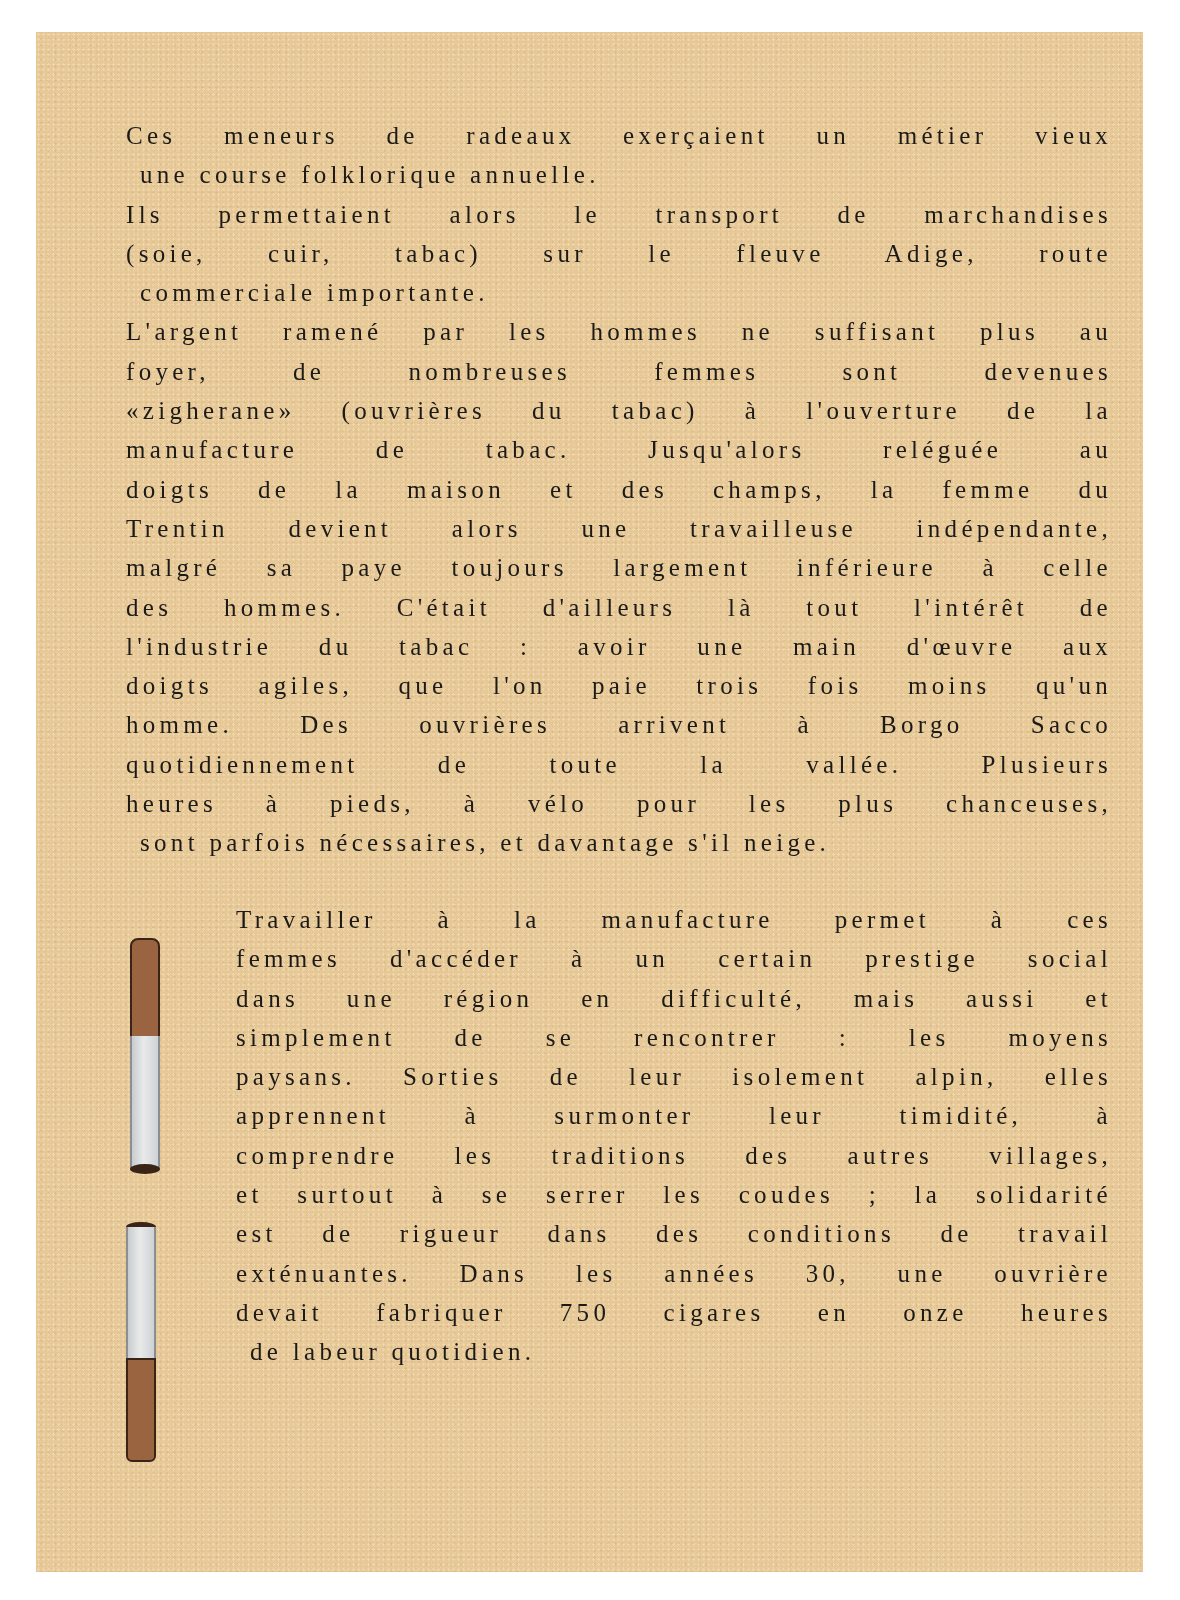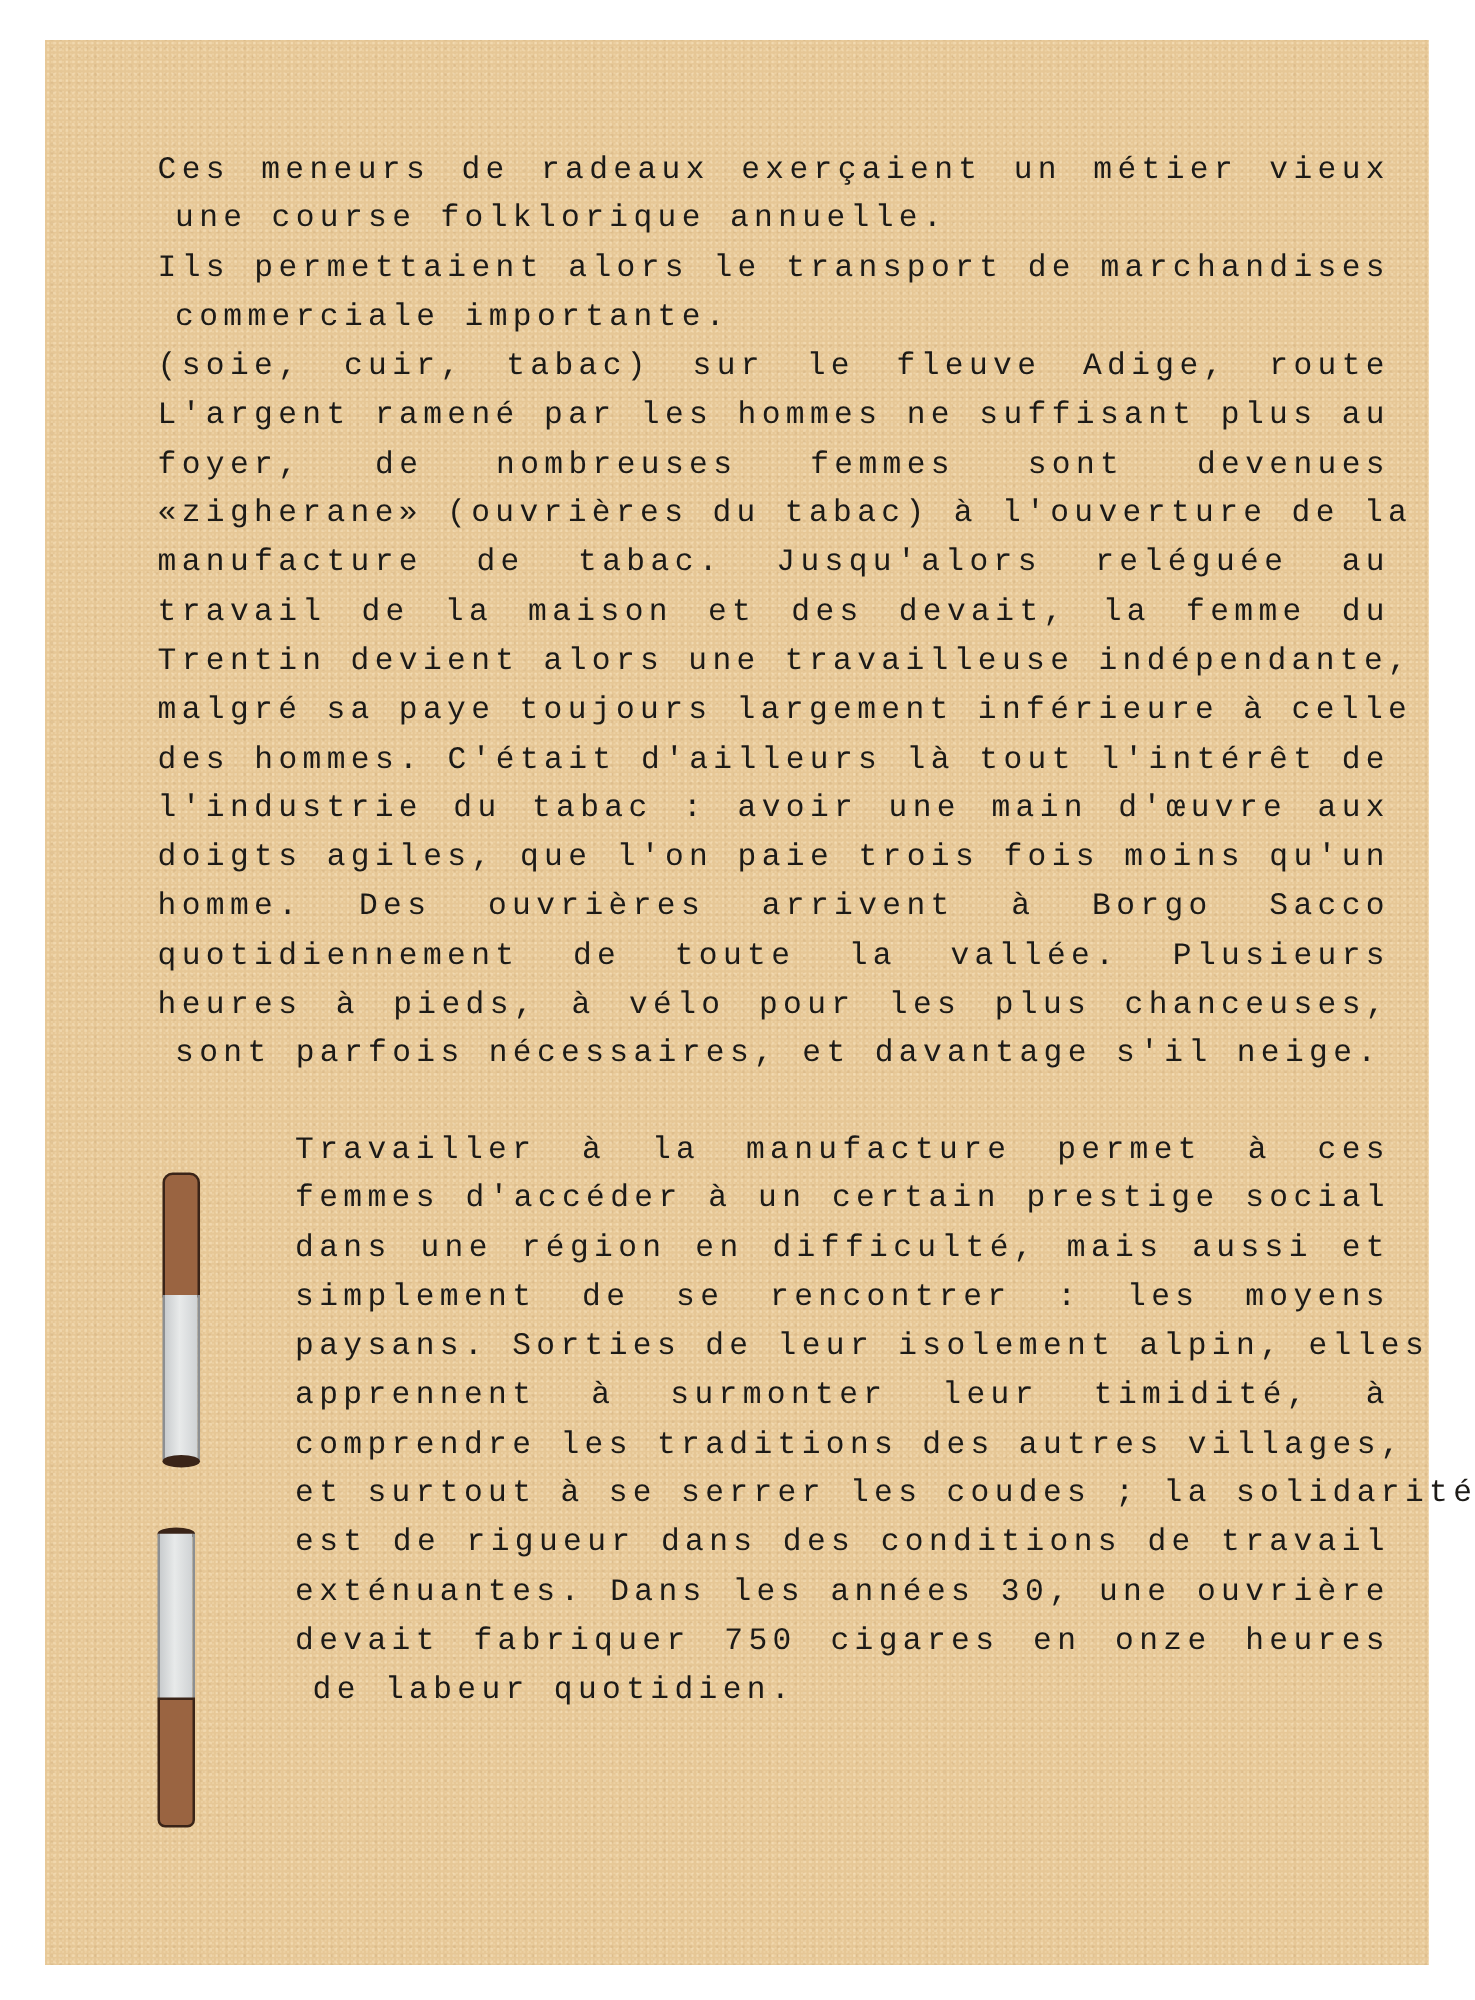--- a/index.html
+++ b/index.html
@@ -8,21 +8,21 @@
     position: absolute; left: 36px; top: 32px; width: 1107px; height: 1540px;
     background-color: #e6c796;
     background-image:
       radial-gradient(rgba(255,240,210,0.35) 1px, transparent 1.2px),
       radial-gradient(rgba(180,140,90,0.18) 1px, transparent 1.3px),
       radial-gradient(rgba(255,235,200,0.25) 0.8px, transparent 1px);
     background-size: 5px 5px, 7px 7px, 3px 3px;
     background-position: 0 0, 2px 3px, 1px 1px;
   }
   .text {
-    font-family: Liberation Mono, monospace;
+    font-family: Liberation Serif, serif;
     color: #1c1a17;
     font-size: 25px;
     letter-spacing: 4.3px;
     font-weight: 300;
   }
   .line {
     display: block;
     height: 39.3px;
     line-height: 39.3px;
     white-space: nowrap;
@@ -40,27 +40,27 @@
 </style>
 </head>
 <body>
 
 <div class="paper">
 
   <div class="block1 text">
     <span class="line">Ces meneurs de radeaux exerçaient un métier vieux</span>
     <span class="line last">une course folklorique annuelle.</span>
     <span class="line">Ils permettaient alors le transport de marchandises</span>
+    <span class="line">(soie, cuir, tabac) sur le fleuve Adige, route</span>
     <span class="line last">commerciale importante.</span>
-    <span class="line">(soie, cuir, tabac) sur le fleuve Adige, route</span>
     <span class="line">L'argent ramené par les hommes ne suffisant plus au</span>
     <span class="line">foyer, de nombreuses femmes sont devenues</span>
     <span class="line">«zigherane» (ouvrières du tabac) à l'ouverture de la</span>
     <span class="line">manufacture de tabac. Jusqu'alors reléguée au</span>
-    <span class="line">travail de la maison et des devait, la femme du</span>
+    <span class="line">doigts de la maison et des champs, la femme du</span>
     <span class="line">Trentin devient alors une travailleuse indépendante,</span>
     <span class="line">malgré sa paye toujours largement inférieure à celle</span>
     <span class="line">des hommes. C'était d'ailleurs là tout l'intérêt de</span>
     <span class="line">l'industrie du tabac : avoir une main d'œuvre aux</span>
     <span class="line">doigts agiles, que l'on paie trois fois moins qu'un</span>
     <span class="line">homme. Des ouvrières arrivent à Borgo Sacco</span>
     <span class="line">quotidiennement de toute la vallée. Plusieurs</span>
     <span class="line">heures à pieds, à vélo pour les plus chanceuses,</span>
     <span class="line last">sont parfois nécessaires, et davantage s'il neige.</span>
   </div>

